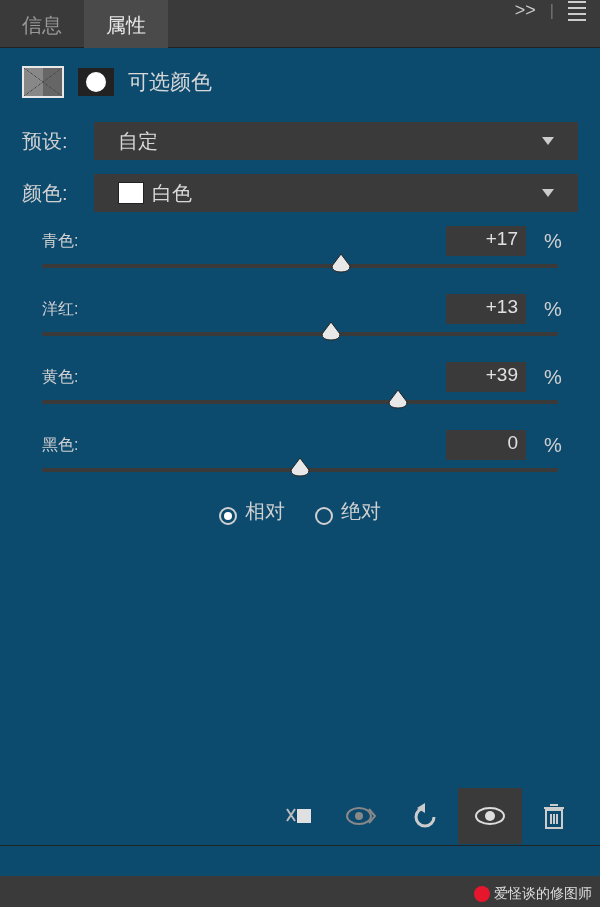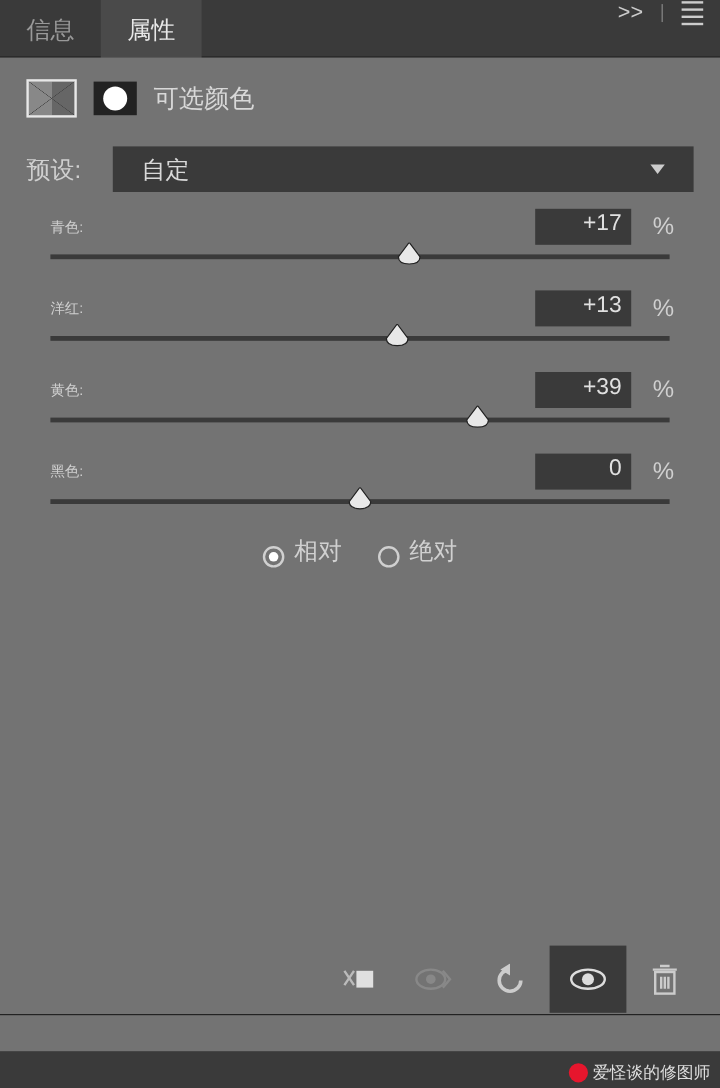--- a/index.html
+++ b/index.html
@@ -34,21 +34,21 @@
       display: flex;
       align-items: center;
       gap: 14px;
       padding-right: 14px;
     }
     .collapse-icon { font-size: 18px; color: #ccc; cursor: pointer; }
     .divider { color: #777; }
     .menu-icon { color: #ccc; cursor: pointer; display:flex; flex-direction: column; gap:4px;}
     .menu-icon span { width:18px; height:2px; background:#ccc; display:block; }
     .panel-body {
-      background: #737373;
+      background: #0c4a6e;
       padding: 18px 22px 0 22px;
       height: 828px;
       position: relative;
     }
     .header-row {
       display: flex;
       align-items: center;
       gap: 14px;
       margin-bottom: 24px;
     }
@@ -117,21 +117,21 @@
     }
     .slider-group {
       margin-top: 10px;
       padding: 0 10px;
     }
     .slider-row {
       display: flex;
       align-items: center;
       margin-bottom: 8px;
     }
-    .slider-label { font-size: 12px; flex: 1; padding-left: 10px; }
+    .slider-label { font-size: 16px; flex: 1; padding-left: 10px; }
     .value-box {
       width: 80px;
       height: 30px;
       background: #3a3a3a;
       text-align: right;
       padding: 2px 8px;
       font-size: 19px;
       color: #e0e0e0;
     }
     .pct { font-size: 20px; margin-left: 18px; width: 24px; }
@@ -231,20 +231,28 @@
   </div>
 
   <div class="form-row">
     <div class="form-label">预设:</div>
     <div class="select">
       <span class="select-text">自定</span>
       <div class="chevron"></div>
     </div>
   </div>
 
+  <div class="form-row">
+    <div class="form-label">颜色:</div>
+    <div class="select">
+      <div class="swatch"></div>
+      <span class="select-text">白色</span>
+      <div class="chevron"></div>
+    </div>
+  </div>
 
   <div class="slider-group">
 
     <div class="slider-row">
       <div class="slider-label">青色:</div>
       <div class="value-box">+17</div>
       <div class="pct">%</div>
     </div>
     <div class="track">
       <div class="thumb" style="left:58%">

